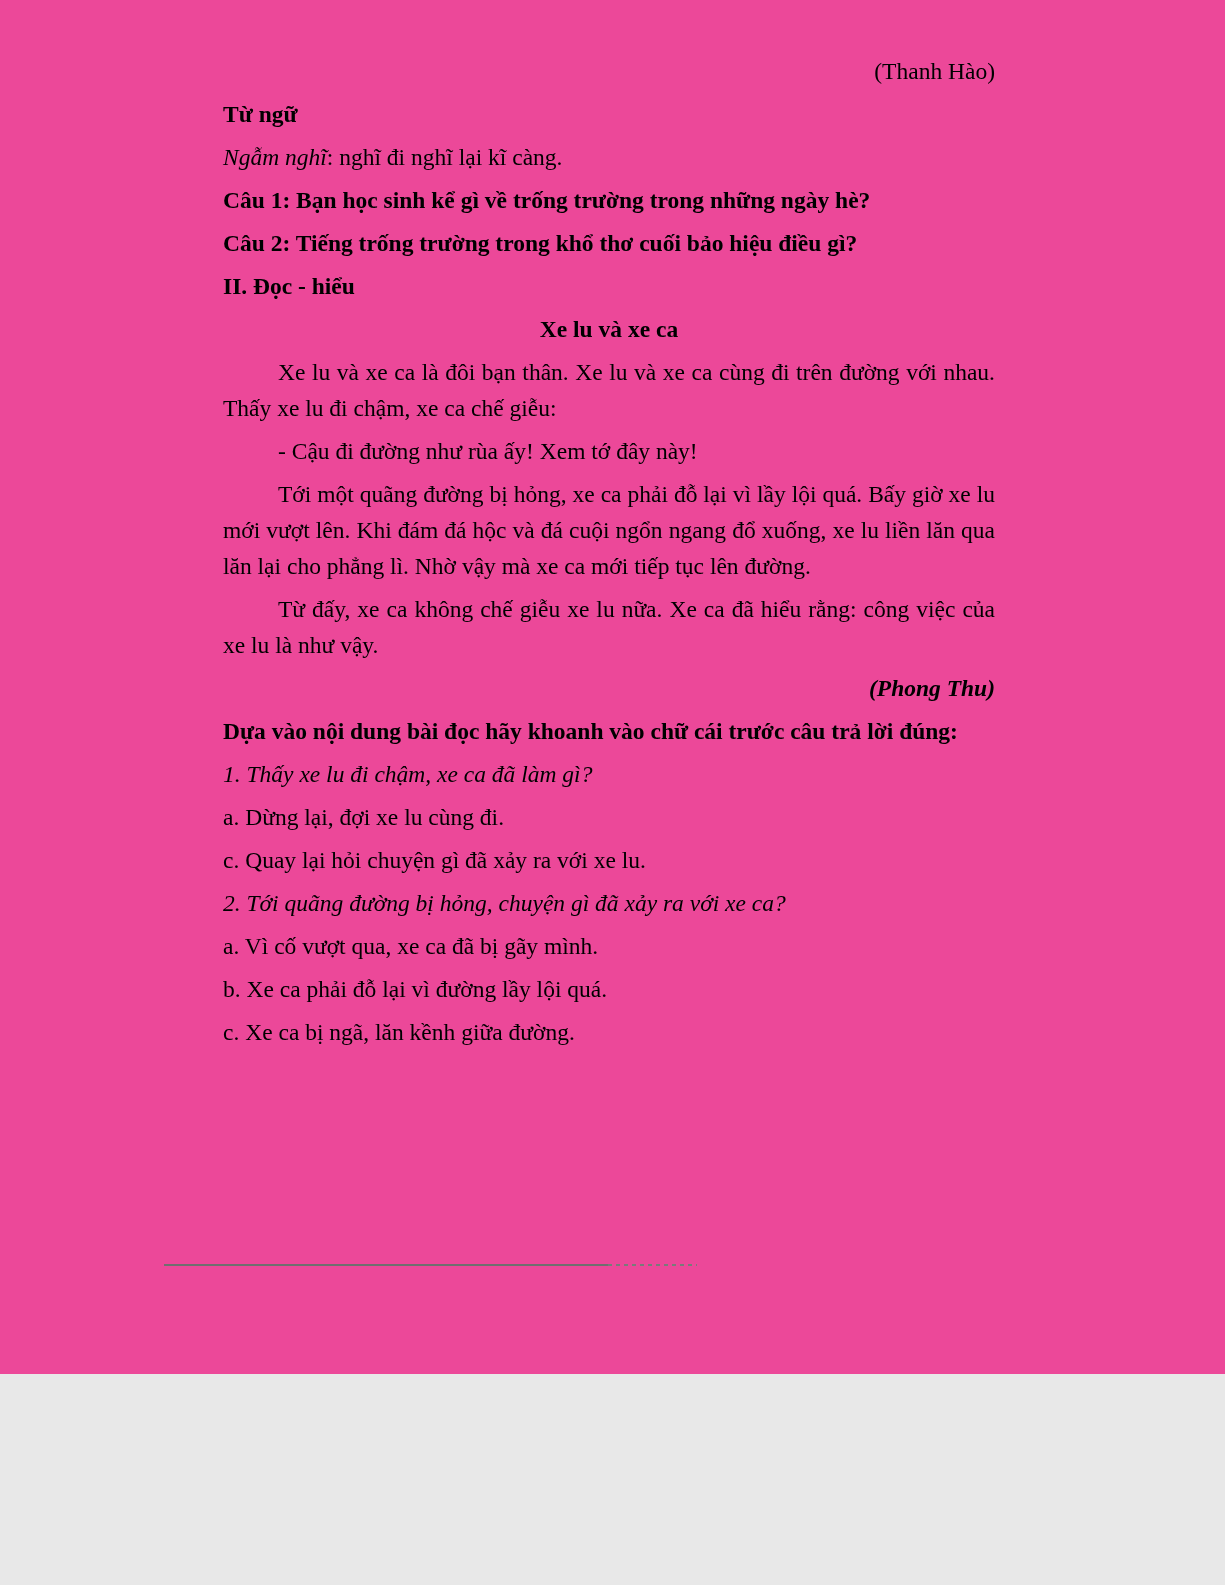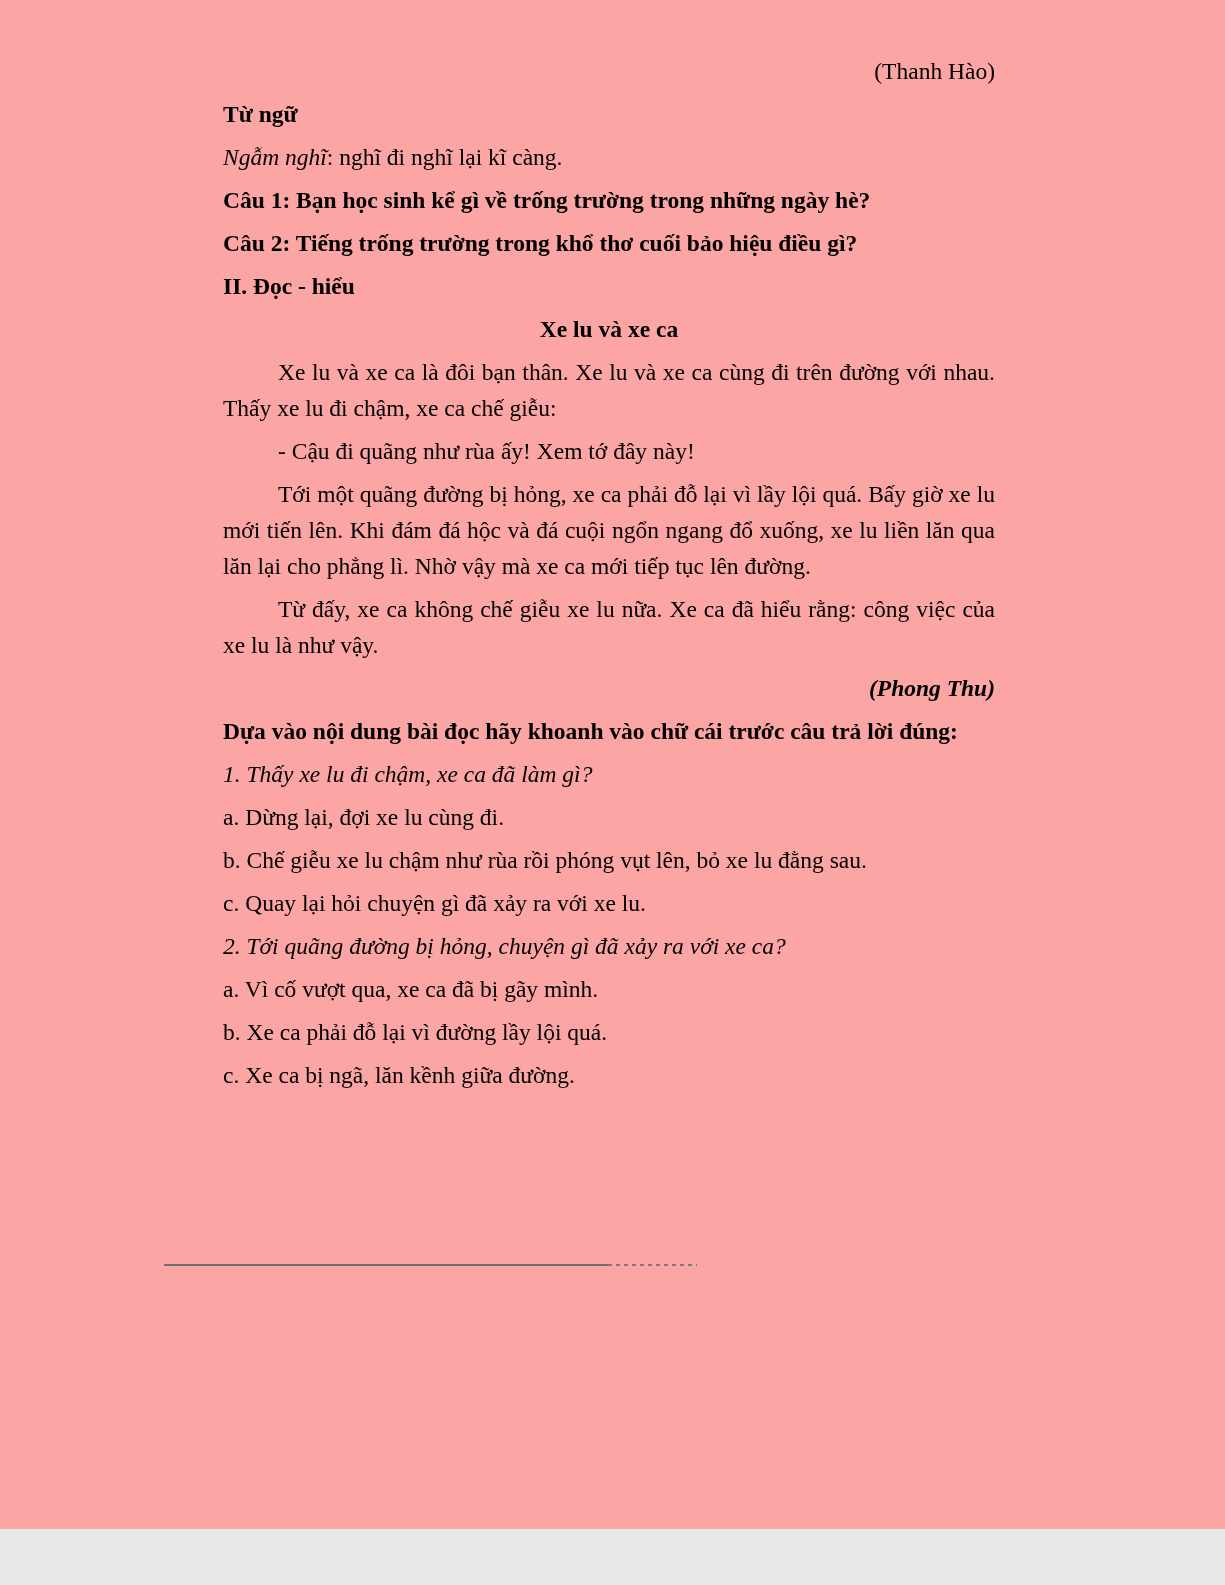--- a/index.html
+++ b/index.html
@@ -1,20 +1,20 @@
 <!DOCTYPE html>
 <html><head>
 <meta charset="utf-8">
 <style>
   html, body { margin: 0; padding: 0; background: #e8e8e8; }
   .page {
     position: relative;
     width: 1225px;
-    height: 1529px;
-    background: #fca5a5;
+    height: 1374px;
+    background: #ec4899;
     font-family: "Liberation Serif", "DejaVu Serif", serif;
     color: #000000;
     overflow: hidden;
   }
   .content {
     position: absolute;
     left: 223px;
     top: 53px;
     width: 772px;
     font-size: 23.5px;
@@ -60,34 +60,33 @@
     <div class="block bold">Câu 1: Bạn học sinh kể gì về trống trường trong những ngày hè?</div>
 
     <div class="block bold">Câu 2: Tiếng trống trường trong khổ thơ cuối bảo hiệu điều gì?</div>
 
     <div class="block bold">II. Đọc - hiểu</div>
 
     <div class="block title">Xe lu và xe ca</div>
 
     <div class="block para">Xe lu và xe ca là đôi bạn thân. Xe lu và xe ca cùng đi trên đường với nhau. Thấy xe lu đi chậm, xe ca chế giễu:</div>
 
-    <div class="block indent">- Cậu đi quãng như rùa ấy! Xem tớ đây này!</div>
+    <div class="block indent">- Cậu đi đường như rùa ấy! Xem tớ đây này!</div>
 
 
-    <div class="block para">Tới một quãng đường bị hỏng, xe ca phải đỗ lại vì lầy lội quá. Bấy giờ xe lu mới tiến lên. Khi đám đá hộc và đá cuội ngổn ngang đổ xuống, xe lu liền lăn qua lăn lại cho phẳng lì. Nhờ vậy mà xe ca mới tiếp tục lên đường.</div>
+    <div class="block para">Tới một quãng đường bị hỏng, xe ca phải đỗ lại vì lầy lội quá. Bấy giờ xe lu mới vượt lên. Khi đám đá hộc và đá cuội ngổn ngang đổ xuống, xe lu liền lăn qua lăn lại cho phẳng lì. Nhờ vậy mà xe ca mới tiếp tục lên đường.</div>
 
     <div class="block para">Từ đấy, xe ca không chế giễu xe lu nữa. Xe ca đã hiểu rằng: công việc của xe lu là như vậy.</div>
 
     <div class="block reading-author">(Phong Thu)</div>
 
     <div class="block bold">Dựa vào nội dung bài đọc hãy khoanh vào chữ cái trước câu trả lời đúng:</div>
 
     <div class="block italic">1. Thấy xe lu đi chậm, xe ca đã làm gì?</div>
     <div class="block">a. Dừng lại, đợi xe lu cùng đi.</div>
-    <div class="block">b. Chế giễu xe lu chậm như rùa rồi phóng vụt lên, bỏ xe lu đằng sau.</div>
     <div class="block">c. Quay lại hỏi chuyện gì đã xảy ra với xe lu.</div>
 
     <div class="block italic">2. Tới quãng đường bị hỏng, chuyện gì đã xảy ra với xe ca?</div>
     <div class="block">a. Vì cố vượt qua, xe ca đã bị gãy mình.</div>
     <div class="block">b. Xe ca phải đỗ lại vì đường lầy lội quá.</div>
     <div class="block">c. Xe ca bị ngã, lăn kềnh giữa đường.</div>
 
 
   </div>
 

